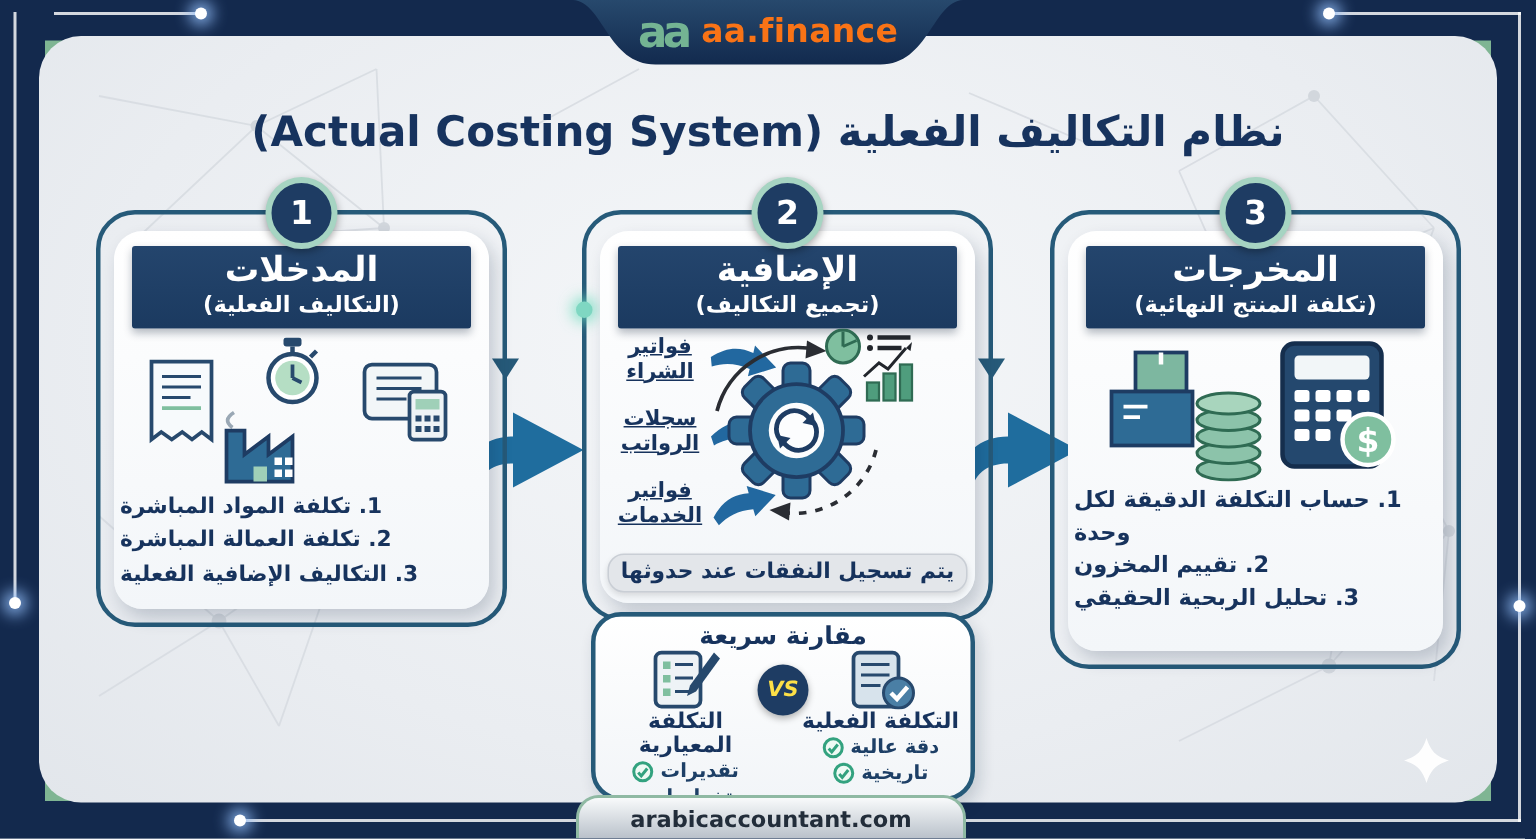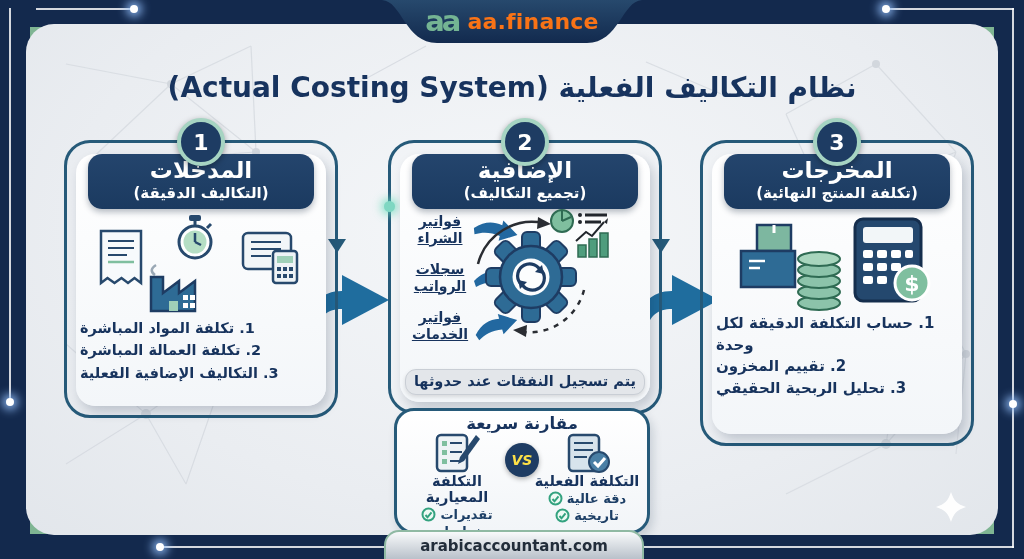--- a/index.html
+++ b/index.html
@@ -36,22 +36,22 @@
          background:#1e3c63;border:4px solid #a6d4c2;border-radius:50%;color:#fff;font-size:22px;
          font-weight:800;display:flex;align-items:center;justify-content:center;z-index:5;
          box-shadow:0 2px 6px rgba(0,0,0,.35);}
   .edge-arrow{position:absolute;right:-11px;top:96px;width:0;height:0;border-left:9px solid transparent;
               border-right:9px solid transparent;border-top:14px solid #265a79;}
   .node-dot{position:absolute;left:-7px;top:58px;width:11px;height:11px;border-radius:50%;
             background:#7fd7c2;box-shadow:0 0 9px 3px rgba(110,220,190,.75);}
   .card-inner{position:absolute;left:9px;right:9px;top:11px;bottom:9px;border-radius:19px;
               background:linear-gradient(180deg,#ffffff 0%,#f3f6f9 100%);
               box-shadow:4px 6px 12px rgba(15,35,65,.20);overflow:hidden;}
-  .card-header{margin:0 12px 6px;background:linear-gradient(180deg,#24456d,#1b3a60);
-               border-radius:14px;padding:3px 20px 7px;text-align:center;color:#fff;
+  .card-header{margin:10px 12px 6px;background:linear-gradient(180deg,#24456d,#1b3a60);
+               border-radius:2px;padding:3px 20px 7px;text-align:center;color:#fff;
                box-shadow:0 3px 6px rgba(10,25,50,.3);}
   .card-title{font-size:23px;font-weight:800;line-height:1.2;}
   .card-subtitle{font-size:15px;font-weight:700;line-height:1.15;}
   .icons-row{display:flex;justify-content:center;}
   .card-list{list-style:none;margin:2px 0 0;padding:0 14px 0 4px;direction:rtl;text-align:left;
              color:#17335d;font-size:14.5px;font-weight:700;line-height:1.55;}
   #card3 .card-list{font-size:15px;line-height:1.45;}
   
   .process{position:relative;height:140px;margin-top:2px;}
   .in-row{position:absolute;display:flex;align-items:center;}
@@ -153,21 +153,21 @@
   <h1 class="title" dir="rtl">نظام التكاليف الفعلية (Actual Costing System)</h1>
 
   <section class="card" id="card1">
     <div class="badge">
       <span>1</span>
     </div>
     <div class="edge-arrow"></div>
     <div class="card-inner">
       <header class="card-header" dir="rtl">
         <div class="card-title">المدخلات</div>
-        <div class="card-subtitle">(التكاليف الدقيقة)</div>
+        <div class="card-subtitle">(التكاليف الفعلية)</div>
       </header>
       <div class="icons-row">
         <svg width="228" height="100" viewBox="0 0 228 100">
 
           <g transform="translate(14,16)">
             <path d="M0,0 h40 v52 l-6.5,-5 -6.5,5 -6.5,-5 -7,5 -7,-5 -6.5,5 Z" fill="#f7fafc" stroke="#27496d" stroke-width="2.5"></path>
             <line x1="7" y1="10" x2="33" y2="10" stroke="#27496d" stroke-width="2"></line>
             <line x1="7" y1="17" x2="33" y2="17" stroke="#27496d" stroke-width="2"></line>
             <line x1="7" y1="24" x2="26" y2="24" stroke="#27496d" stroke-width="2"></line>
             <line x1="7" y1="31" x2="33" y2="31" stroke="#7fbf9f" stroke-width="2.5"></line>

